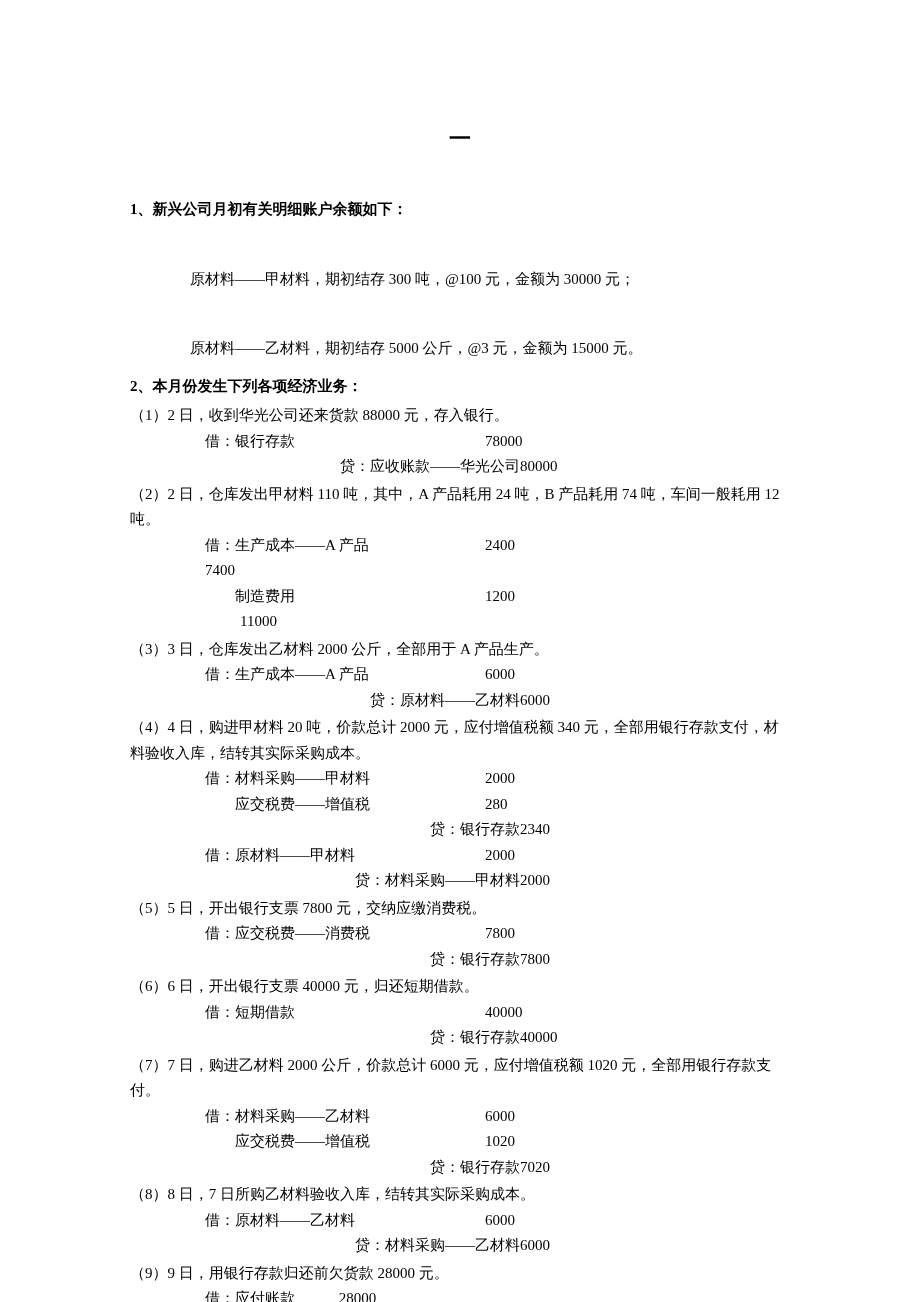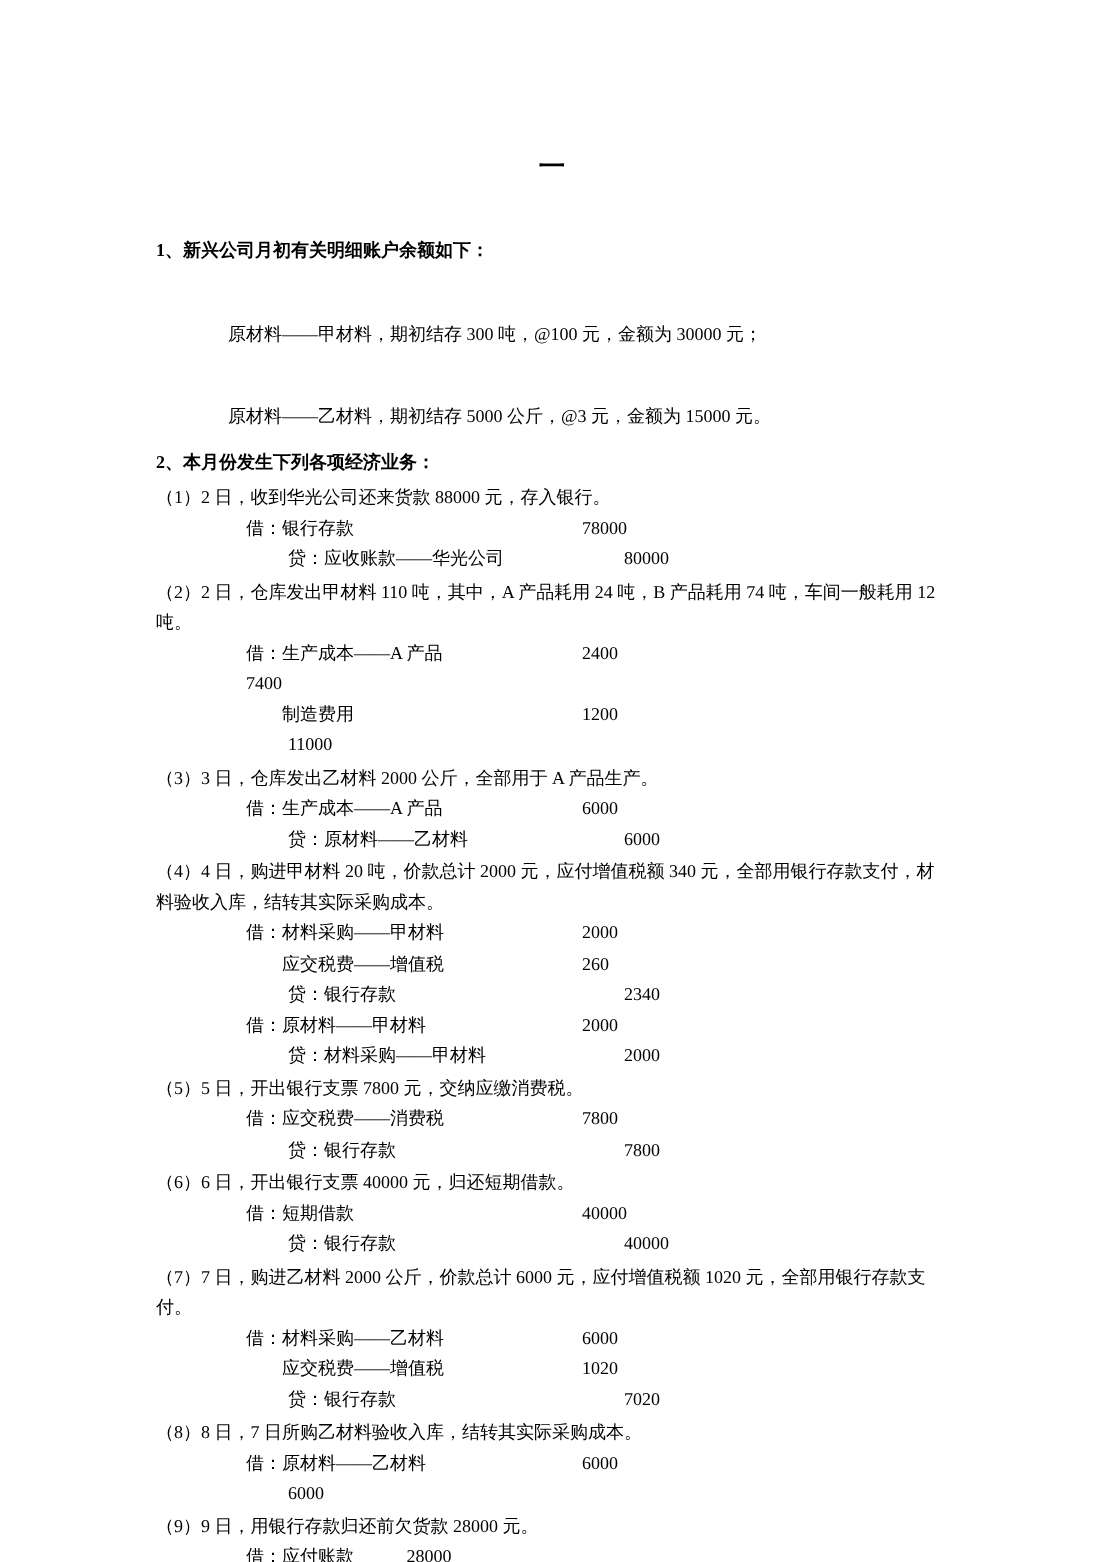--- a/index.html
+++ b/index.html
@@ -30,20 +30,21 @@
   }
   .trans-desc {
     margin-top: 2px;
   }
   .entry-line {
     display: flex;
     padding-left: 75px;
   }
   .entry-line.credit {
     padding-left: 110px;
+    text-align: right;
   }
   .entry-line .label {
     flex: 0 0 auto;
     display: inline-block;
   }
   .entry-line .amt {
     display: inline-block;
   }
   .w-label { width: 280px; }
   .entry-line.credit .w-label { width: 280px; }
@@ -97,21 +98,21 @@
   <span class="amt">6000</span>
 </div>
 
 <div class="trans-desc">（4）4 日，购进甲材料 20 吨，价款总计 2000 元，应付增值税额 340 元，全部用银行存款支付，材料验收入库，结转其实际采购成本。</div>
 <div class="entry-line">
   <span class="label w-label">借：材料采购——甲材料</span>
   <span class="amt">2000</span>
 </div>
 <div class="entry-line">
   <span class="label w-label">　　应交税费——增值税</span>
-  <span class="amt">260</span>
+  <span class="amt">280</span>
 </div>
 <div class="entry-line credit">
   <span class="label w-label">贷：银行存款</span>
   <span class="amt">2340</span>
 </div>
 <div class="entry-line">
   <span class="label w-label">借：原材料——甲材料</span>
   <span class="amt">2000</span>
 </div>
 <div class="entry-line credit">
@@ -152,20 +153,21 @@
   <span class="label w-label">贷：银行存款</span>
   <span class="amt">7020</span>
 </div>
 
 <div class="trans-desc">（8）8 日，7 日所购乙材料验收入库，结转其实际采购成本。</div>
 <div class="entry-line">
   <span class="label w-label">借：原材料——乙材料</span>
   <span class="amt">6000</span>
 </div>
 <div class="entry-line credit">
+  <span class="label w-label">贷：材料采购——乙材料</span>
   <span class="amt">6000</span>
 </div>
 
 <div class="trans-desc">（9）9 日，用银行存款归还前欠货款 28000 元。</div>
 <div class="entry9">
   <span class="label" style="display:inline-block;width:130px;">借：应付账款</span>
   <span class="amt">28000</span>
 </div>
 <div class="entry-line credit">
   <span class="label w-label">贷：银行存款</span>

